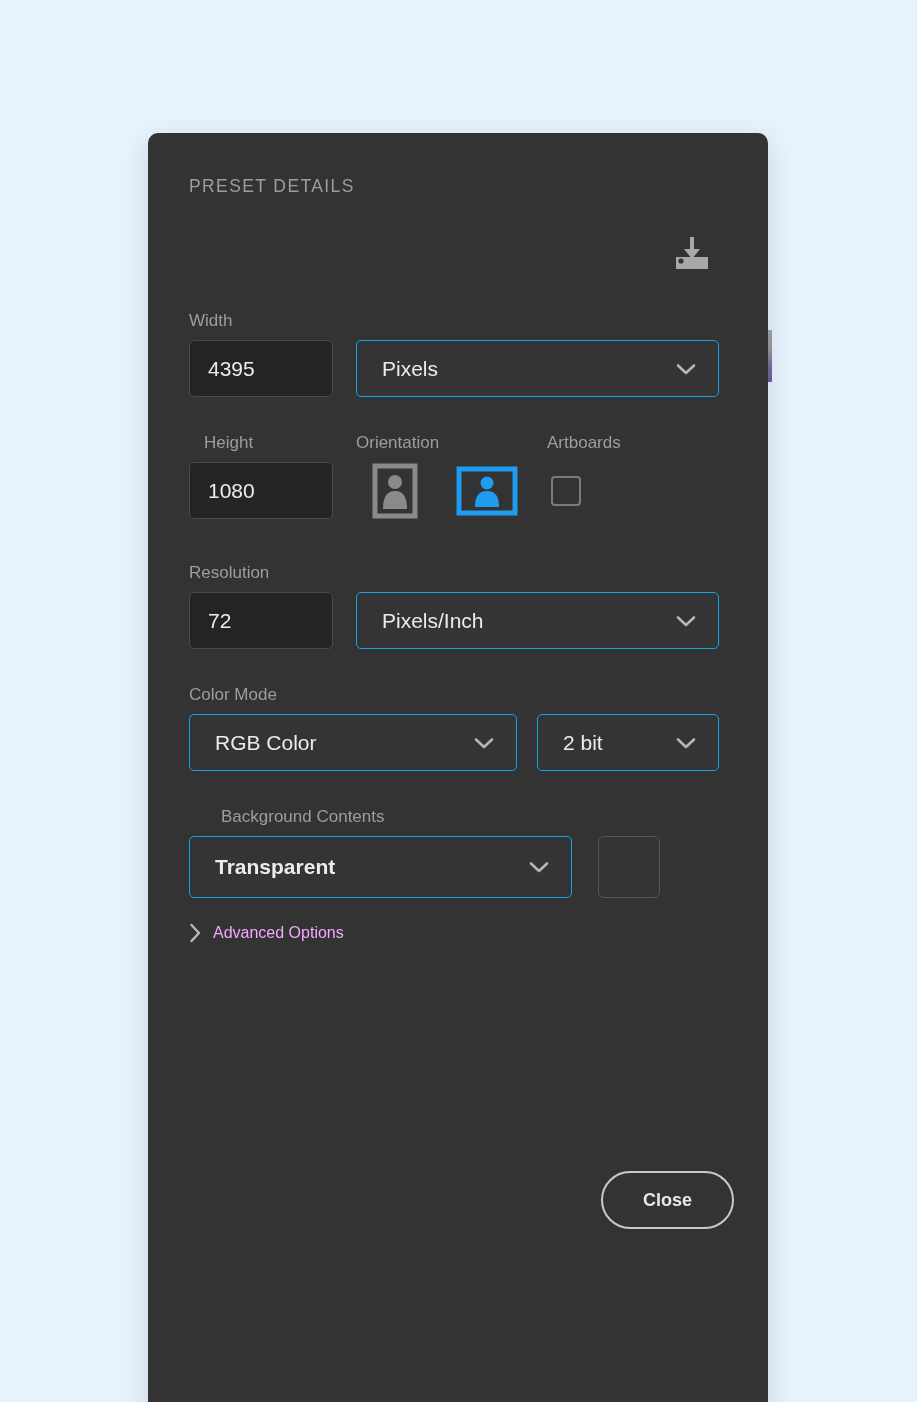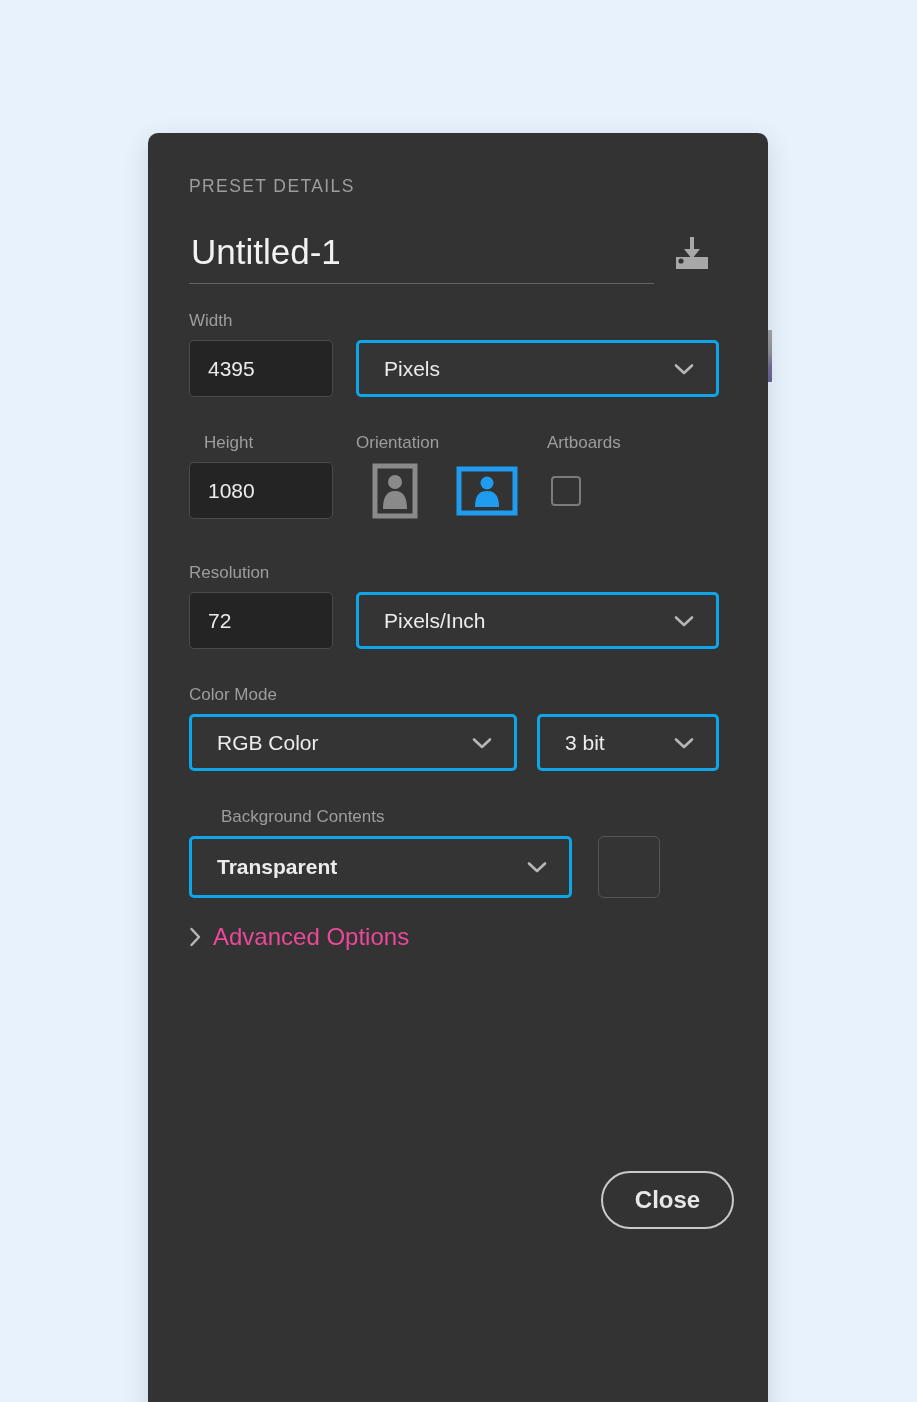--- a/index.html
+++ b/index.html
@@ -119,21 +119,21 @@
     font-family: "Liberation Sans", sans-serif;
     font-size: 21px;
     padding: 12px 18px;
     outline: none;
   }
 
   .sel {
     position: absolute;
     height: 57px;
     background: #343434;
-    border: 3px solid #0ea5e9;
+    border: 1px solid #0ea5e9;
     border-radius: 5px;
     cursor: pointer;
     padding-left: 32px;
   }
   .sel .sel-text {
     position: absolute;
     left: 25px;
     top: 50%;
     transform: translateY(-50%);
     font-size: 21px;
@@ -189,55 +189,54 @@
     top: 790px;
     display: flex;
     align-items: center;
     gap: 11px;
     cursor: pointer;
     background: none;
     border: none;
     padding: 0;
   }
   .advanced .adv-label {
-    font-size: 24px;
-    color: #ec4899;
+    font-size: 16px;
+    color: #f0abfc;
   }
 
   
   .btn-close {
     position: absolute;
     left: 412px;
     top: 1038px;
     width: 133px;
     height: 58px;
     border-radius: 29px;
     border: 2px solid #c9c9c9;
     background: transparent;
     color: #e8e8e8;
     font-family: "Liberation Sans", sans-serif;
-    font-size: 24px;
+    font-size: 18px;
     font-weight: bold;
     cursor: pointer;
   }
 </style>
 </head>
 <body>
 
 <div id="root">
 
   <div class="behind-sliver"></div>
 
   <div class="dialog">
     <div class="dialog-body">
 
       <div class="section-title">PRESET DETAILS</div>
 
       <div class="name-row">
-        <input class="name-field" type="text" value="Untitled-1" style="">
         <button class="save-preset-btn">
           <svg width="44" height="40" viewBox="0 0 44 40">
             <path d="M22 2 L22 17" stroke="#a8a8a8" stroke-width="4" fill="none"></path>
             <path d="M14 14 L22 24 L30 14 Z" fill="#a8a8a8"></path>
             <path d="M6 22 L38 22 L38 34 L6 34 Z" fill="#a8a8a8"></path>
             <path d="M6 22 L6 34 L38 34 L38 22 L30 22 L22 30 L14 22 Z" fill="#a8a8a8"></path>
             <circle cx="11" cy="26" r="2.6" fill="#333333"></circle>
           </svg>
         </button>
       </div>
@@ -283,21 +282,21 @@
       </div>
 
       <div class="field-label" style="left:0; top:552px;">Color Mode</div>
       <div class="sel" style="left:0; top:581px; width:328px;">
         <span class="sel-text">RGB Color</span>
         <svg class="chev" viewBox="0 0 20 12">
           <path d="M2 2.5 L10 10 L18 2.5" stroke="#b6b6b6" stroke-width="2.6" fill="none" stroke-linecap="round" stroke-linejoin="round"></path>
         </svg>
       </div>
       <div class="sel" style="left:348px; top:581px; width:182px;">
-        <span class="sel-text">3 bit</span>
+        <span class="sel-text">2 bit</span>
         <svg class="chev" viewBox="0 0 20 12">
           <path d="M2 2.5 L10 10 L18 2.5" stroke="#b6b6b6" stroke-width="2.6" fill="none" stroke-linecap="round" stroke-linejoin="round"></path>
         </svg>
       </div>
 
       <div class="field-label" style="left:0; top:674px;margin-left:32px;">Background Contents</div>
       <div class="sel" style="left:0; top:703px; width:383px; height:62px;font-weight:bold;">
         <span class="sel-text">Transparent</span>
         <svg class="chev" viewBox="0 0 20 12">
           <path d="M2 2.5 L10 10 L18 2.5" stroke="#b6b6b6" stroke-width="2.6" fill="none" stroke-linecap="round" stroke-linejoin="round"></path>

